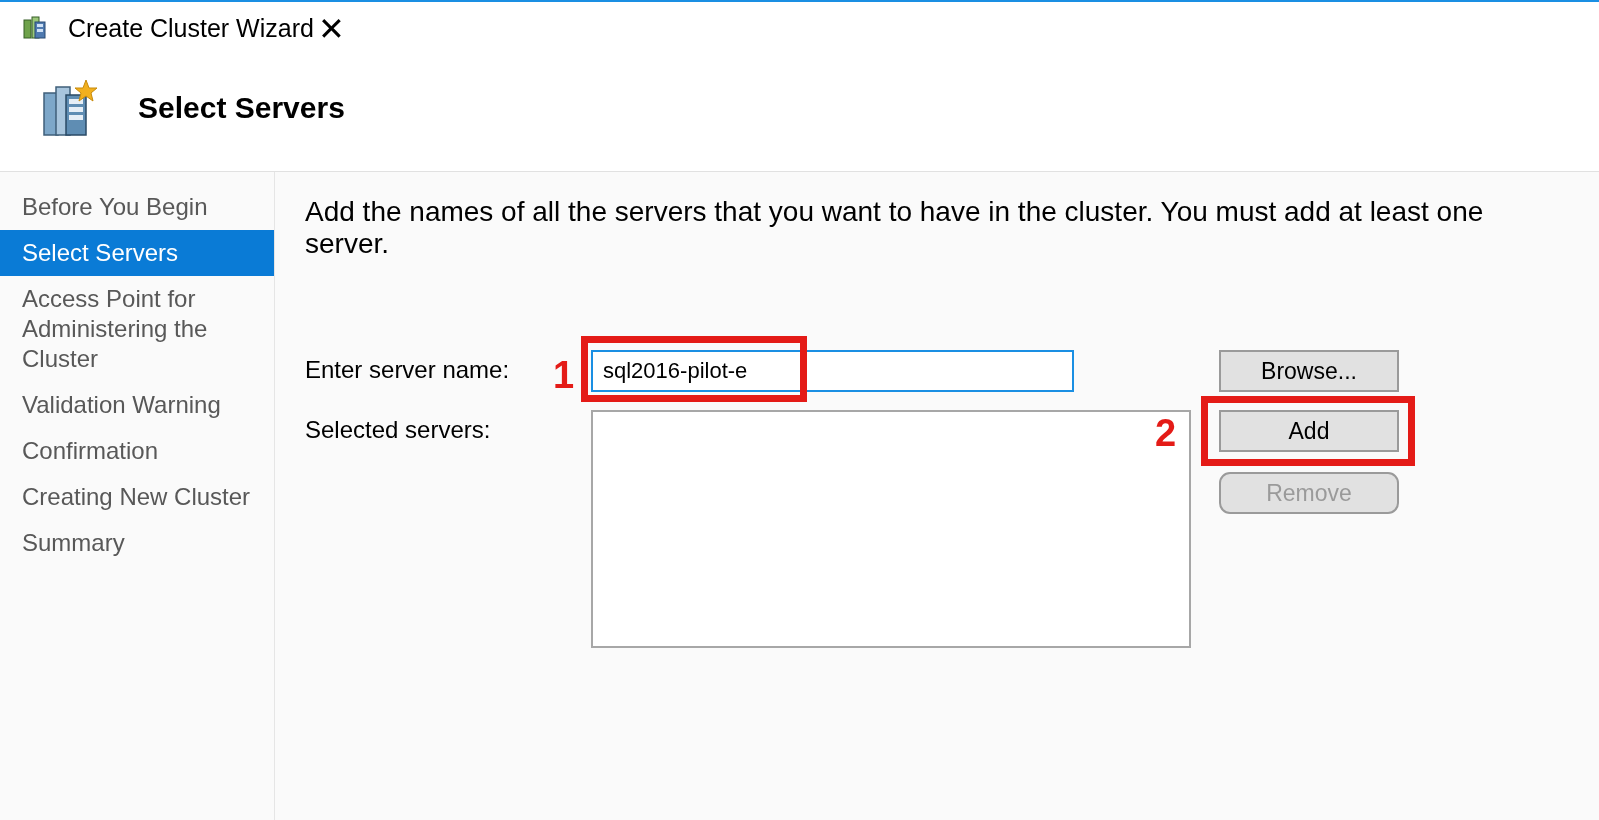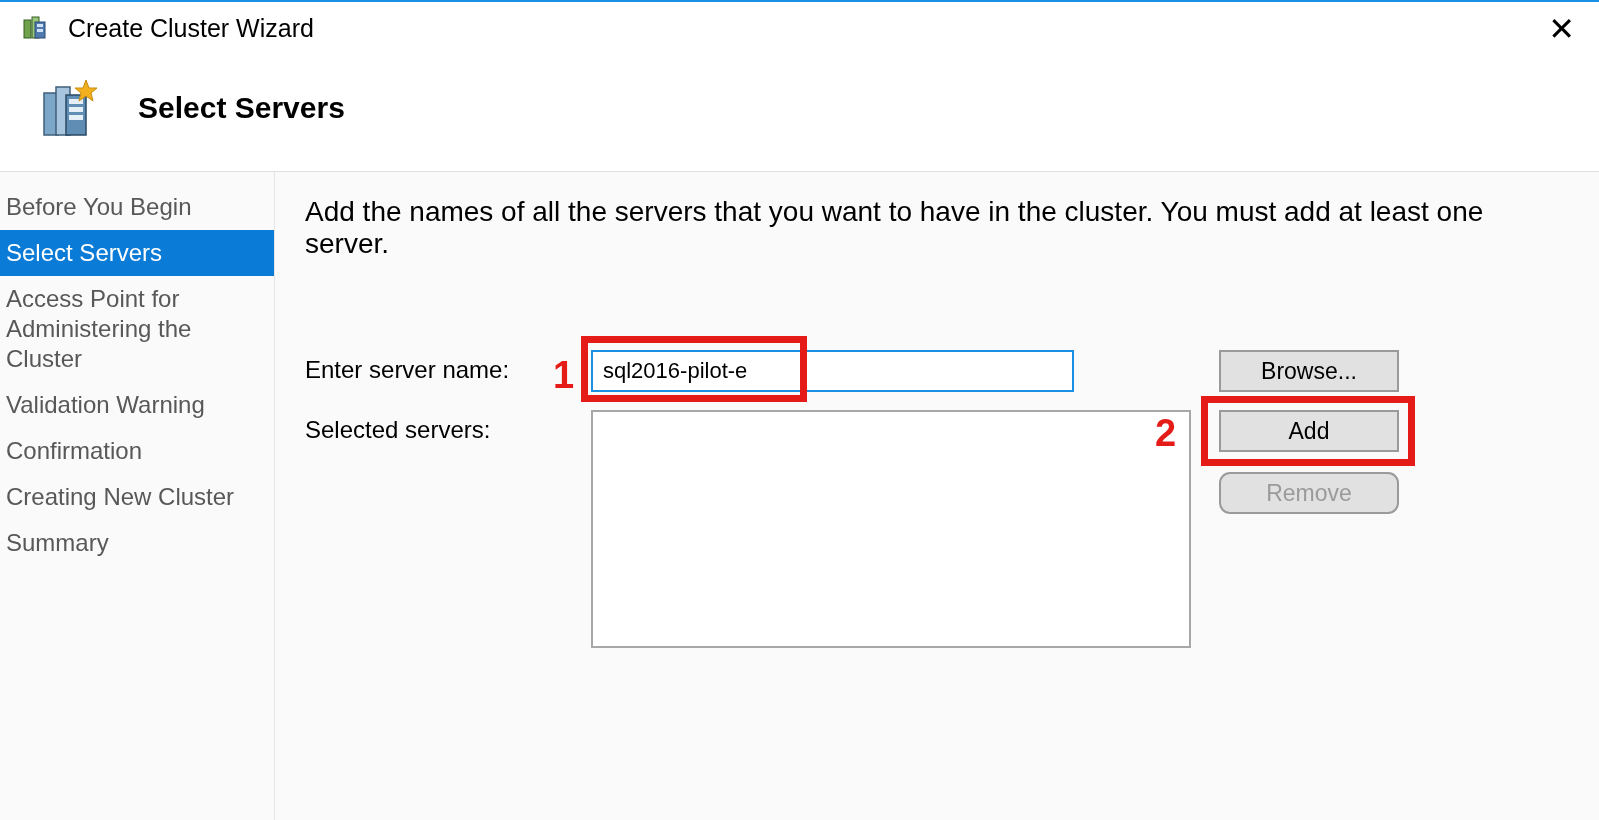--- a/index.html
+++ b/index.html
@@ -10,25 +10,24 @@
     background: #fff;
     width: 1599px;
     height: 820px;
     overflow: hidden;
   }
 
   
   .titlebar {
     display: flex;
     align-items: center;
-    justify-content: space-between;
+    justify-content: flex-start;
     height: 55px;
     border-top: 2px solid #1a8fe3;
     padding: 0 20px 0 20px;
-    gap: 16px;
   }
   .titlebar-left {
     display: flex;
     align-items: center;
     gap: 18px;
   }
   .titlebar-title {
     font-size: 25px;
     color: #000;
   }
@@ -62,21 +61,21 @@
   }
 
   
   .sidebar {
     width: 275px;
     border-right: 1px solid #e5e5e5;
     background: #fafafa;
     padding-top: 12px;
   }
   .sidebar-item {
-    padding: 8px 6px;
+    padding: 8px 22px;
     font-size: 24px;
     color: #585858;
     line-height: 1.25;
     cursor: default;
   }
   .sidebar-item.active {
     background: #0a7bd6;
     color: #fff;
   }
 

